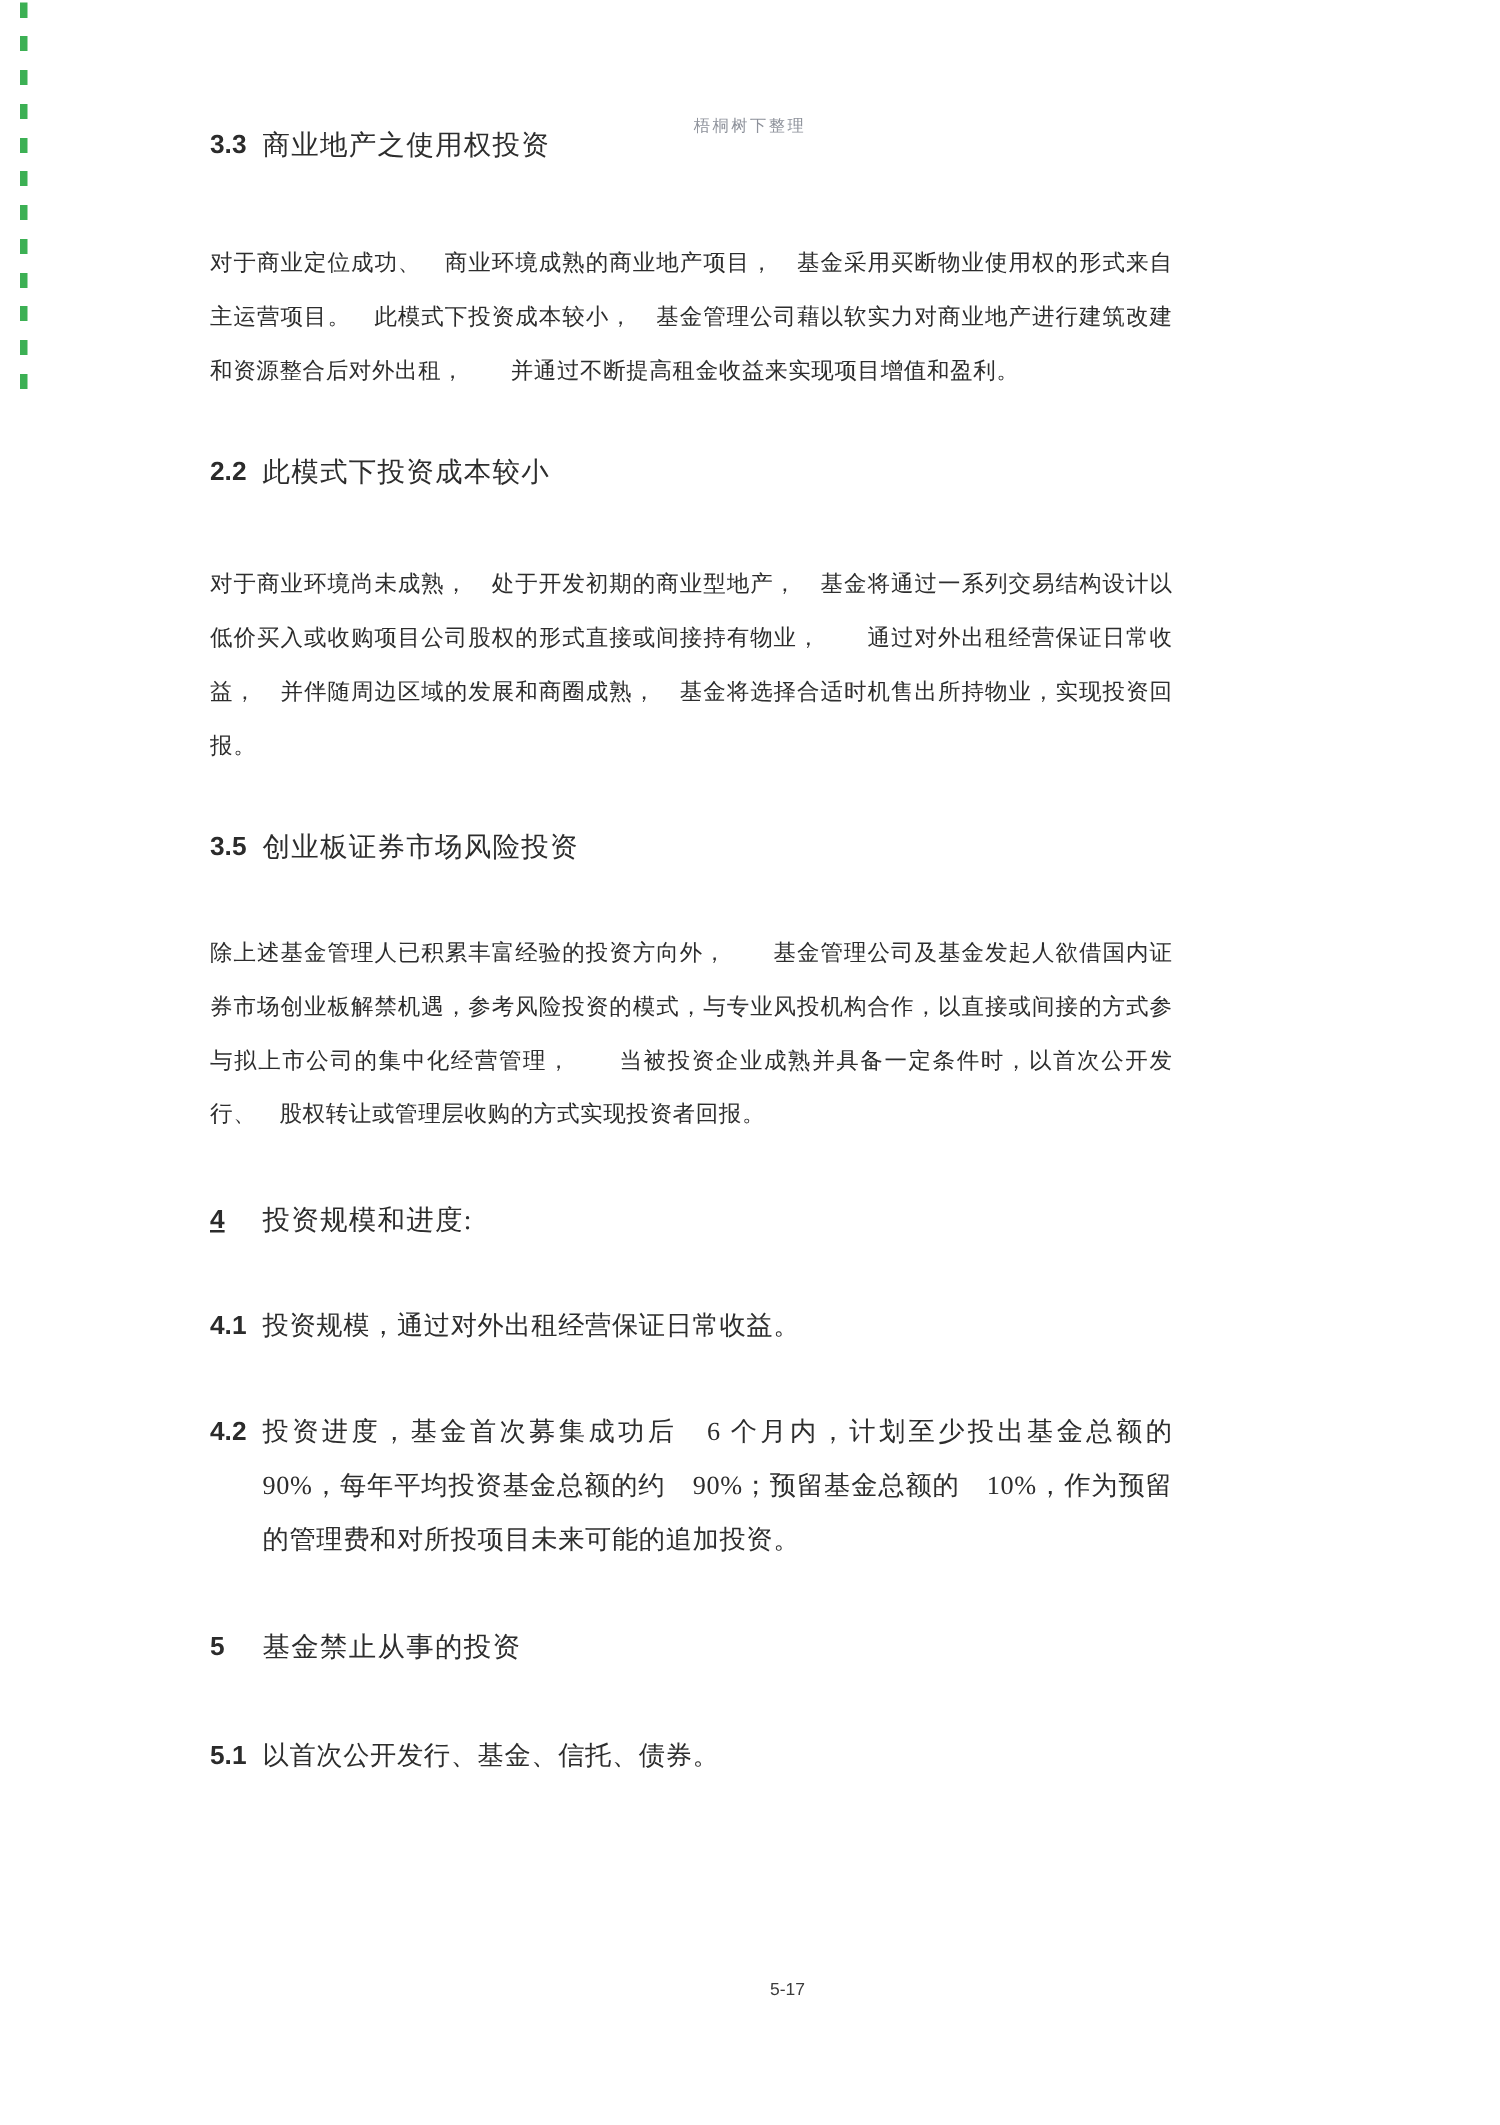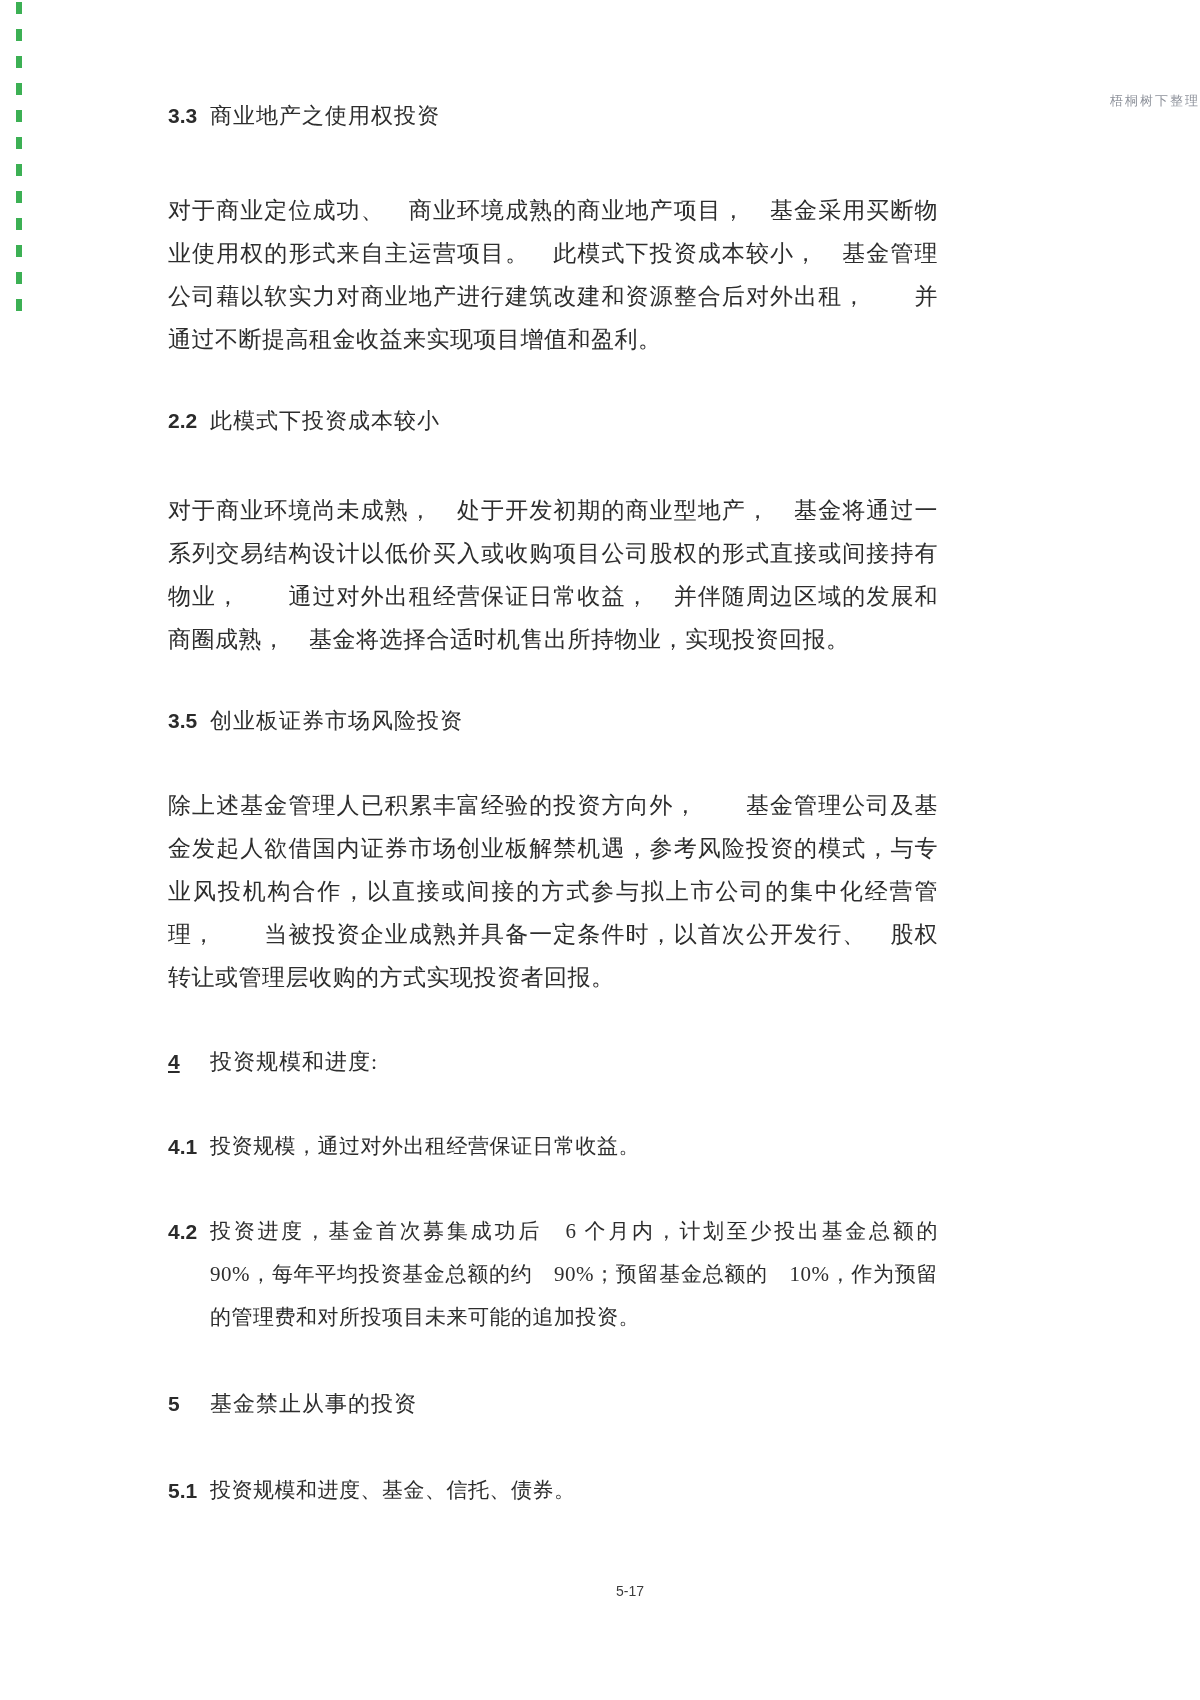--- a/index.html
+++ b/index.html
@@ -14,21 +14,21 @@
   
   .edge-marks{
     position:absolute;left:16px;top:2px;width:6px;height:322px;
     background:repeating-linear-gradient(
       to bottom,
       #3cb054 0px, #3cb054 12px,
       transparent 12px, transparent 27px);
   }
   .doc-header{
     position:absolute;top:92px;left:0;width:100%;
-    text-align:right;
+    text-align:center;
     font-size:13px;color:#8e929b;
     letter-spacing:2px;
   }
   .content{
     position:absolute;top:0;left:168px;width:770px;
     padding-top:94px;
   }
   .heading,.item{
     display:flex;align-items:flex-start;
     font-size:22px;line-height:43px;
@@ -39,21 +39,21 @@
     font-weight:700;font-size:21px;line-height:43px;
     color:#2b2b2b;
   }
   .num.underline{text-decoration:underline;}
   .h-title{font-size:22px;line-height:43px;letter-spacing:1px;}
   .item-text{
     flex:1;font-size:21px;line-height:43px;letter-spacing:0.5px;
     text-align:justify;
   }
   .para{
-    margin:0;font-size:23px;line-height:43px;letter-spacing:0.5px;
+    margin:0;font-size:18px;line-height:43px;letter-spacing:0.5px;
     text-align:justify;
     text-justify:inter-ideograph;
   }
   
   .mt-p1{margin-top:52px;}
   .mt-h34{margin-top:38px;}
   .mt-p2{margin-top:47px;}
   .mt-h35{margin-top:38px;}
   .mt-p3{margin-top:42px;}
   .mt-h4{margin-top:41px;}
@@ -117,21 +117,21 @@
       <span class="item-text">投资进度，基金首次募集成功后　6 个月内，计划至少投出基金总额的　90%，每年平均投资基金总额的约　90%；预留基金总额的　10%，作为预留的管理费和对所投项目未来可能的追加投资。</span>
     </div>
 
     <div class="heading mt-h5">
       <span class="num">5</span>
       <span class="h-title">基金禁止从事的投资</span>
     </div>
 
     <div class="item mt-i51">
       <span class="num">5.1</span>
-      <span class="item-text">投资规模和进度、基金、信托、债券。</span>
+      <span class="item-text">以首次公开发行、基金、信托、债券。</span>
     </div>
 
   </div>
 
   <div class="doc-footer">
     <span>5-17</span>
   </div>
 
 </div>
 

